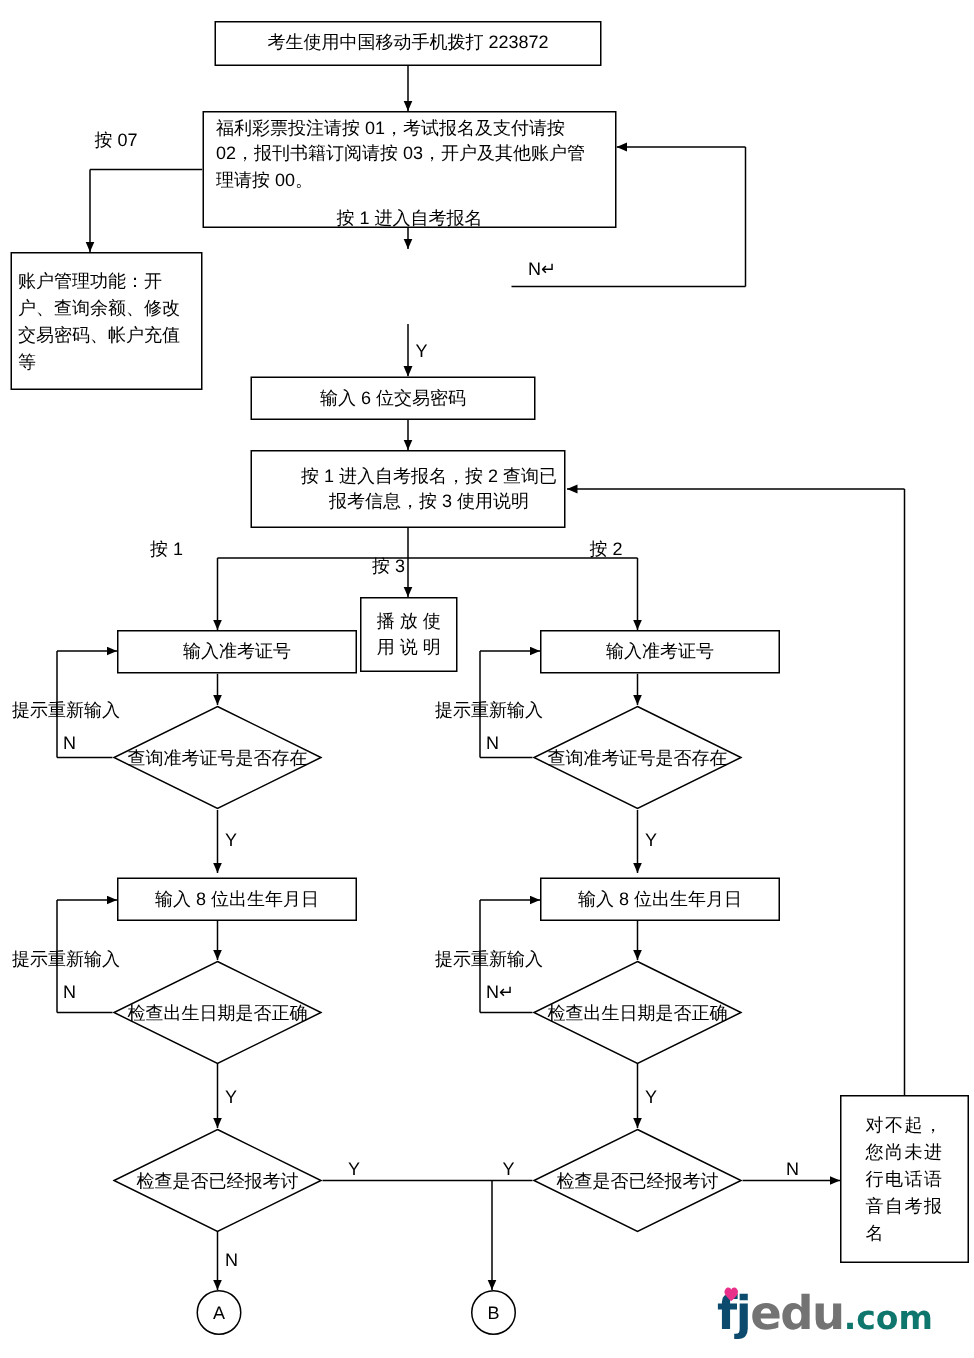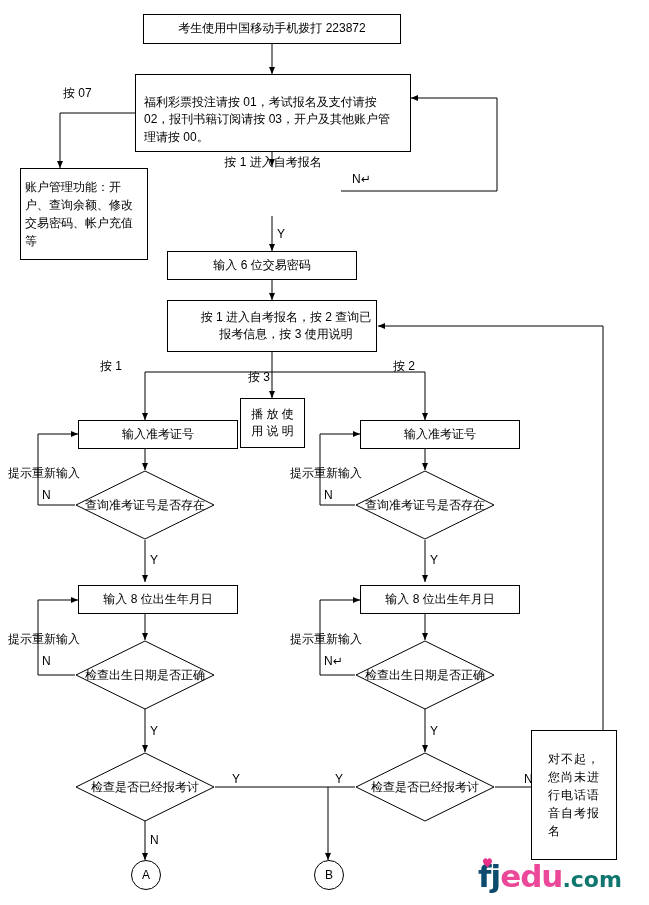--- a/index.html
+++ b/index.html
@@ -11,21 +11,21 @@
   #flow{position:absolute;left:0;top:0;width:649px;height:905px;}
   .node{position:absolute;box-sizing:border-box;display:flex;align-items:center;justify-content:center;text-align:center;}
   .box{border:1px solid #000;background:#fff;padding:2px 4px;line-height:1.45;}
   .lbl{position:absolute;background:transparent;line-height:1.2;white-space:nowrap;}
   .diamond-wrap{position:absolute;}
   .diamond-txt{position:absolute;left:0;top:0;width:100%;height:100%;display:flex;align-items:center;justify-content:center;text-align:center;line-height:1.4;}
   .circ{position:absolute;border:1px solid #000;border-radius:50%;display:flex;align-items:center;justify-content:center;background:#fff;}
   .logo{position:absolute;font-family:"DejaVu Sans",sans-serif;font-weight:bold;}
   .logo .fj{color:#0c4a6e;font-size:31px;letter-spacing:-1px;}
   .logo .com{color:#0f766e;font-size:22px;}
-  .logo .edu{color:#ec4899;}
+  .logo .edu{color:#737373;}
   .heart{position:absolute;width:11px;height:11px;}
   svg{position:absolute;left:0;top:0;}
   .vtext{line-height:1.5;}
 </style>
 </head>
 <body>
 
 <div id="flow">
 
   <svg width="649" height="905">
@@ -90,28 +90,28 @@
 
       <line x1="603" y1="730" x2="603" y2="326"></line>
       <line x1="603" y1="326" x2="378" y2="326" marker-end="url(#ah)"></line>
     </g>
   </svg>
 
   <div class="node box" style="left:143px;top:14px;width:258px;height:30px;">
     <span>考生使用中国移动手机拨打 223872</span>
   </div>
 
-  <div class="node box" style="left:135px;top:74px;width:276px;height:78px;flex-direction:column;justify-content:flex-start;padding-top:19px;">
+  <div class="node box" style="left:135px;top:74px;width:276px;height:78px;flex-direction:column;justify-content:flex-start;padding-top:2px;">
     <div style="text-align:left;width:100%;padding:0 4px;box-sizing:border-box;">福利彩票投注请按 01，考试报名及支付请按 02，报刊书籍订阅请按 03，开户及其他账户管理请按 00。</div>
     <div style="margin-top:8px;">按 1 进入自考报名</div>
   </div>
 
   <div class="lbl" style="left:63px;top:86px;">按 07</div>
 
-  <div class="node box" style="left:20px;top:168px;width:128px;height:92px;">
+  <div class="node box" style="left:7px;top:168px;width:128px;height:92px;">
     <span class="vtext" style="text-align:left;">账户管理功能：开户、查询余额、修改交易密码、帐户充值等</span>
   </div>
 
   <div class="lbl" style="left:352px;top:172px;">N↵</div>
   <div class="lbl" style="left:277px;top:227px;">Y</div>
 
   <div class="node box" style="left:167px;top:251px;width:190px;height:29px;">
     <span>输入 6 位交易密码</span>
   </div>
 
@@ -192,21 +192,21 @@
 
   <div class="diamond-wrap" style="left:355px;top:752px;width:140px;height:70px;">
     <svg width="140" height="70">
         <polygon points="70,1 139,35 70,69 1,35" fill="#fff" stroke="#000" stroke-width="1"></polygon>
       </svg>
     <div class="diamond-txt">检查是否已经报考讨</div>
   </div>
   <div class="lbl" style="left:335px;top:772px;">Y</div>
   <div class="lbl" style="left:524px;top:772px;">N</div>
 
-  <div class="node box" style="left:531px;top:730px;width:86px;height:130px;padding-left:16px;">
+  <div class="node box" style="left:560px;top:730px;width:86px;height:112px;padding-left:16px;">
     <span class="vtext" style="text-align:left;letter-spacing:1px;">对不起，您尚未进行电话语音自考报名</span>
   </div>
 
   <div class="circ" style="left:131px;top:860px;width:28px;height:28px;">
     <span>A</span>
   </div>
   <div class="circ" style="left:314px;top:860px;width:28px;height:28px;">
     <span>B</span>
   </div>
 

